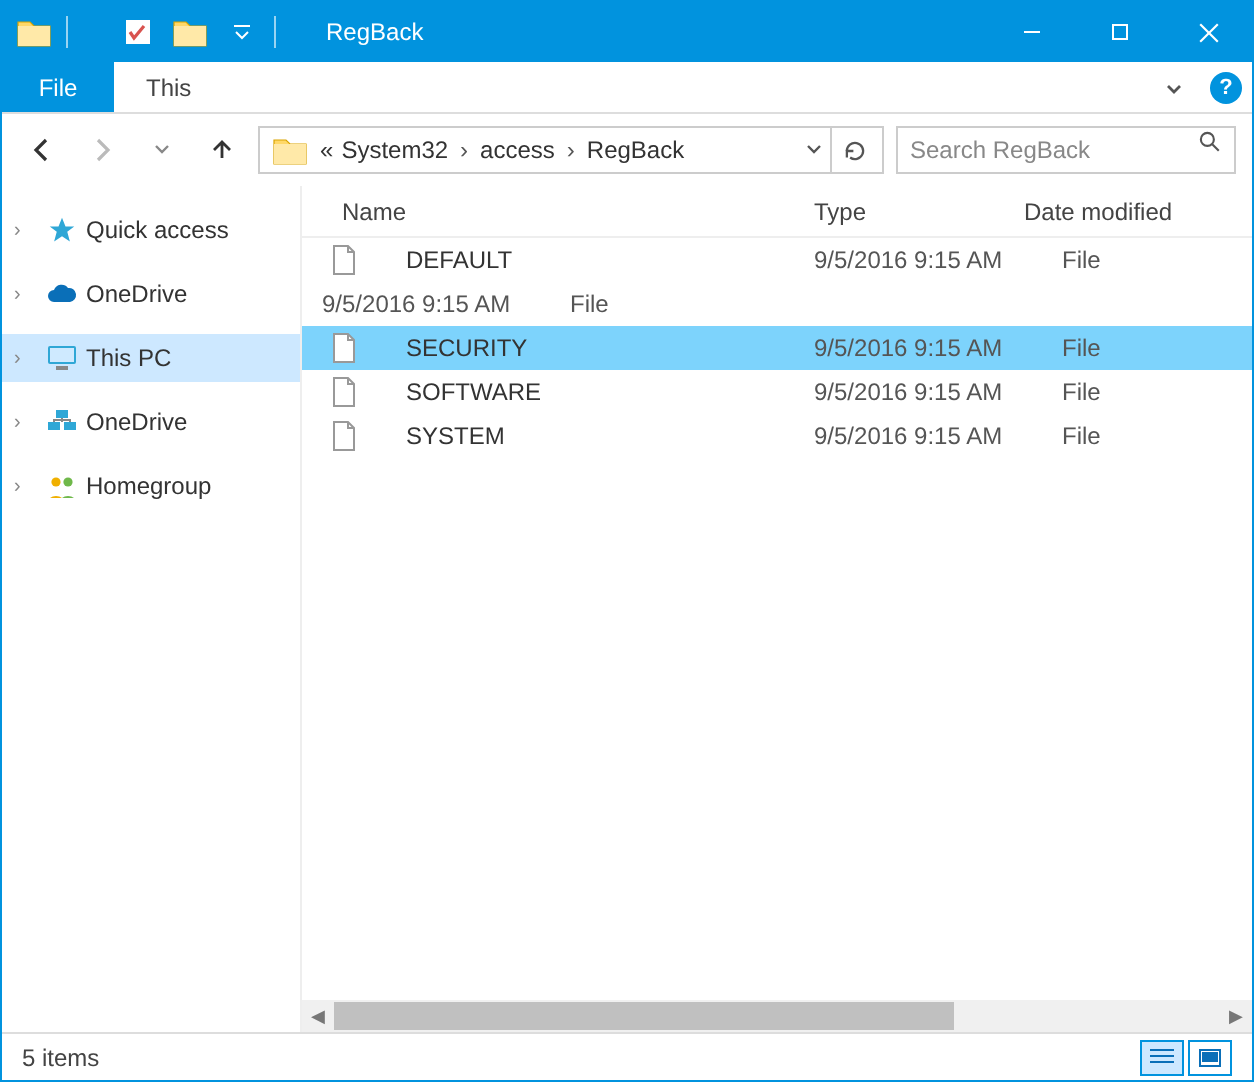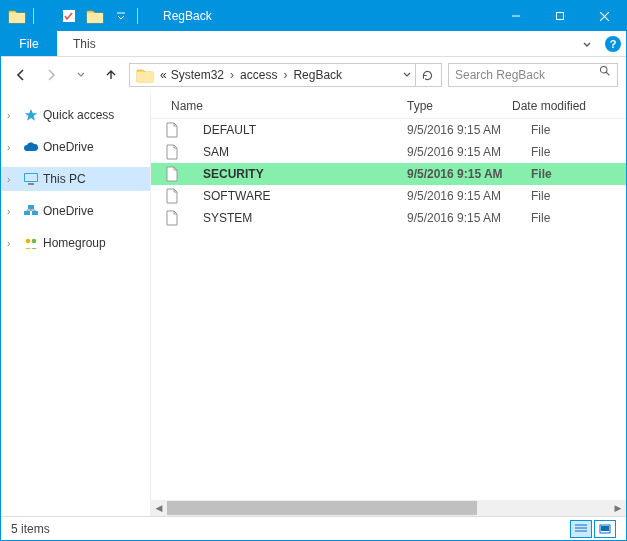--- a/index.html
+++ b/index.html
@@ -47,21 +47,21 @@
   .tree-item .exp { width:12px; color:#888; font-size:10px;}
   .tree-item .ticon { width:16px; height:16px; display:flex; align-items:center; justify-content:center;}
   
   .files { flex:1; display:flex; flex-direction:column; position:relative;}
   .cols { display:flex; height: 26px; align-items:center; border-bottom: 1px solid #eee; color:#444;}
   .col { padding-left:10px; }
   .col.name { width: 246px; padding-left: 20px;}
   .col.date { width: 124px; }
   .col.type { flex:1; }
   .row { display:flex; height: 22px; align-items:center; }
-  .row.sel { background:#86efac;font-weight:bold;}
+  .row.sel { background:#7dd3fc;}
   .row .c { padding-left:10px; color:#333; white-space:nowrap; overflow:hidden; text-overflow:ellipsis;}
   .row .c.name { width:246px; display:flex; align-items:center; gap:24px; padding-left:14px;}
   .row .c.date { width:124px; color:#555;}
   .row .c.type { flex:1; color:#555;}
   .file-ico { width:14px; height:16px; }
   
   .hscroll { position:absolute; bottom:0; left:0; right:0; height:16px; background:#f0f0f0; display:flex; align-items:center;}
   .hscroll .track{ flex:1; height:16px; background:#f0f0f0; position:relative;}
   .hscroll .thumb{ position:absolute; height:14px; top:1px; background:#c0c0c0;}
   .hscroll .arr { width:16px; height:16px; display:flex;align-items:center;justify-content:center; color:#777; font-size:9px;}
@@ -278,26 +278,20 @@
           <div class="c name">
             <svg class="file-ico" viewBox="0 0 14 16">
               <use href="#file-ic"></use>
             </svg>
             <span>DEFAULT</span>
           </div>
           <div class="c date">9/5/2016 9:15 AM</div>
           <div class="c type">File</div>
         </div>
         <div class="row">
-          <div class="c name">
-            <svg class="file-ico" viewBox="0 0 14 16">
-              <use href="#file-ic"></use>
-            </svg>
-            <span>SAM</span>
-          </div>
           <div class="c date">9/5/2016 9:15 AM</div>
           <div class="c type">File</div>
         </div>
         <div class="row sel">
           <div class="c name">
             <svg class="file-ico" viewBox="0 0 14 16">
               <use href="#file-ic"></use>
             </svg>
             <span>SECURITY</span>
           </div>

